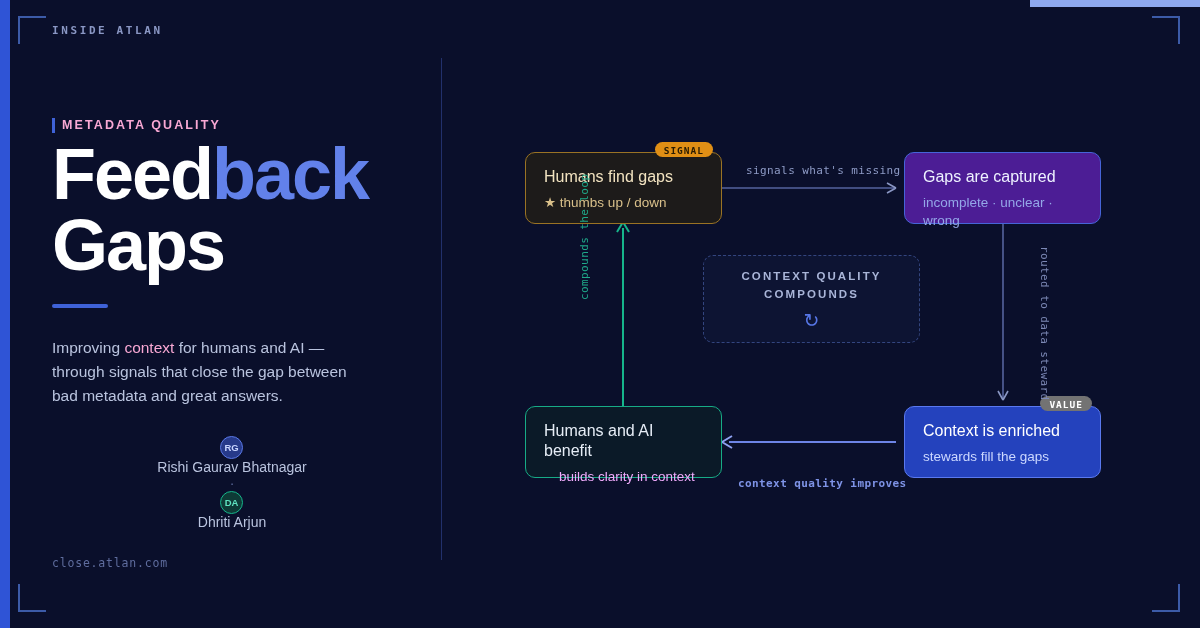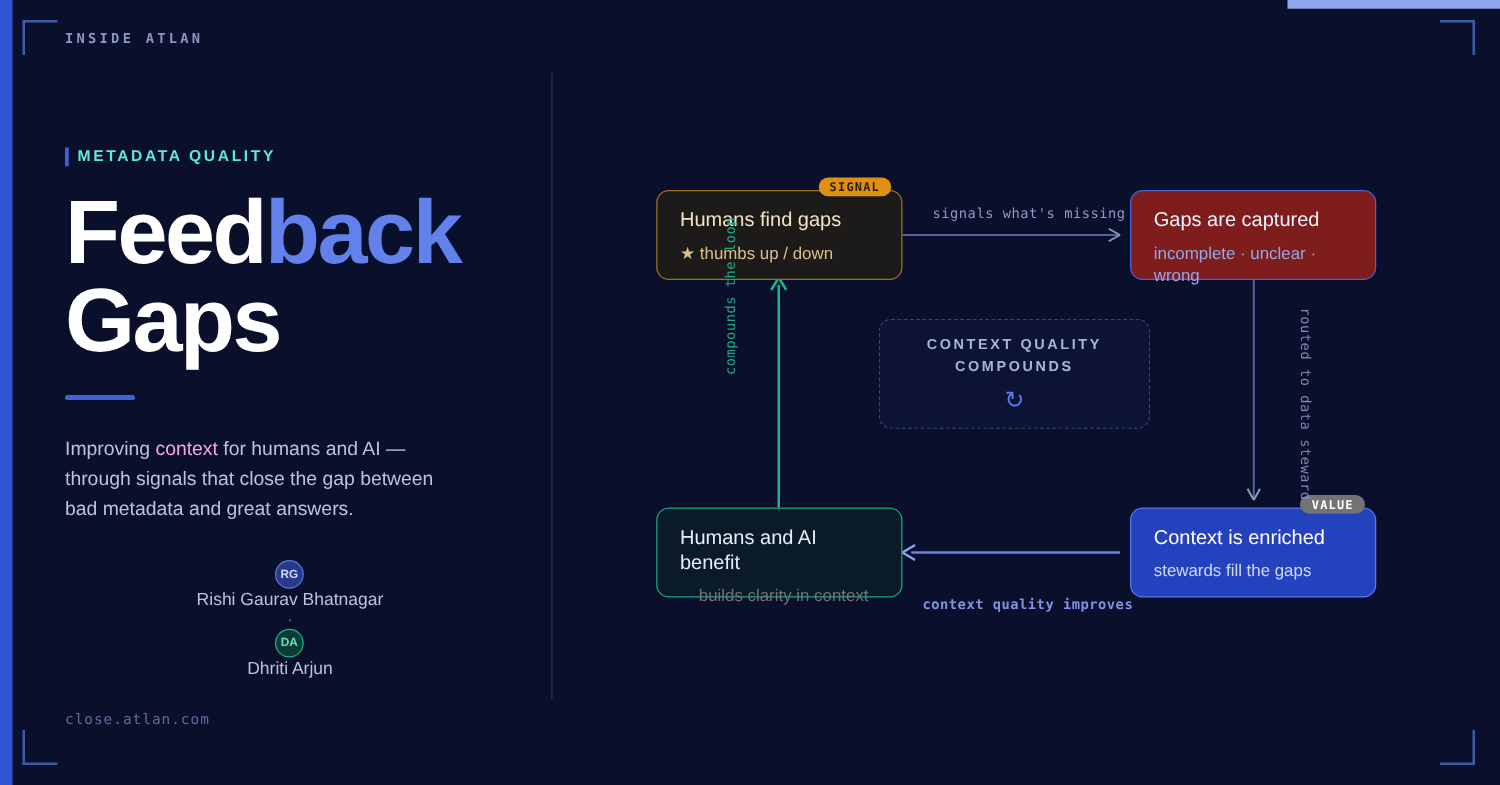--- a/index.html
+++ b/index.html
@@ -41,23 +41,23 @@
   .divider {
     position: absolute; left: 441px; top: 58px;
     width: 1px; height: 502px;
     background: #22306b;
   }
 
   
   .left { position: absolute; left: 52px; top: 118px; width: 360px; }
   .eyebrow {
     font-size: 12.5px; font-weight: 700; letter-spacing: 2.1px;
-    color: #5eead4; padding-left: 7px;
+    color: #f9a8d4; padding-left: 7px;
     border-left: 3px solid #3f62d8;
-    line-height: 1.2; margin-bottom: 18px;
+    line-height: 1.2; margin-bottom: 6px;
   }
   .headline {
     font-size: 72px; font-weight: 700; line-height: 0.99;
     color: #ffffff; letter-spacing: -2.0px;
   }
   .headline .accent { color: #6281ea; }
   .rule {
     width: 56px; height: 4px; background: #3f62d8;
     margin-top: 22px; border-radius: 2px;
   }
@@ -97,31 +97,31 @@
 
   .node.signal {
     left: 84px; top: 152px; width: 197px; height: 72px;
     background: #1d1b1a; border: 1.5px solid #9a7324;
   }
   .node.signal .t { color: #f2e3c0; }
   .node.signal .s { color: #d9c08a; }
 
   .node.captured {
     left: 463px; top: 152px; width: 197px; height: 72px;
-    background: #7f1d1d; border: 1.5px solid #4664d8;
+    background: #4c1d95; border: 1.5px solid #4664d8;
   }
   .node.captured .t { color: #eef2ff; }
   .node.captured .s { color: #94a7e8; }
 
   .node.benefit {
     left: 84px; top: 406px; width: 197px; height: 72px;
     background: #0b1a28; border: 1.5px solid #17ab86;
   }
   .node.benefit .t { color: #e6edf6; }
-  .node.benefit .s { color: #737373; padding-left: 15px; }
+  .node.benefit .s { color: #f0abfc; padding-left: 15px; }
 
   .node.value {
     left: 463px; top: 406px; width: 197px; height: 72px;
     background: #2442bd; border: 1.5px solid #5a79ef;
   }
   .node.value .t { color: #ffffff; }
   .node.value .s { color: #ccd8ff; }
 
   .badge {
     position: absolute; top: -11px;

